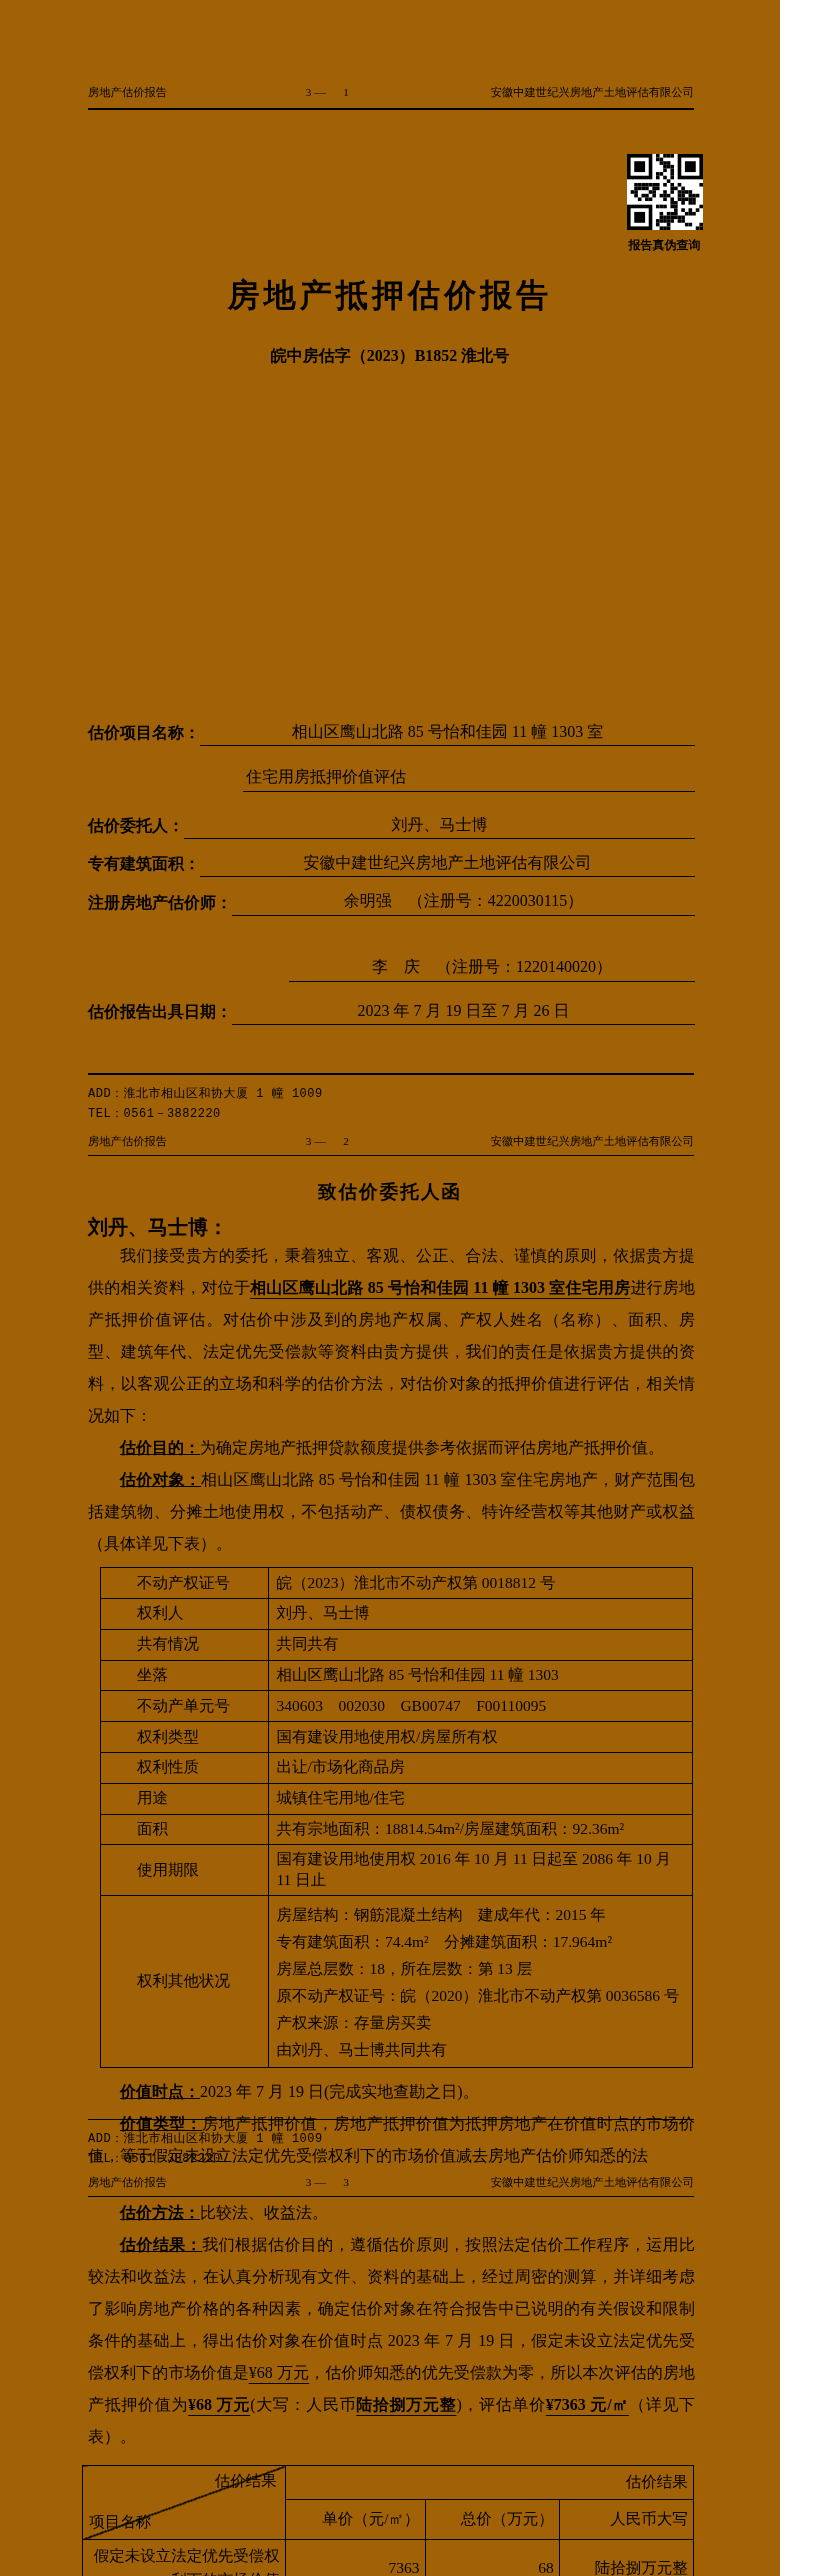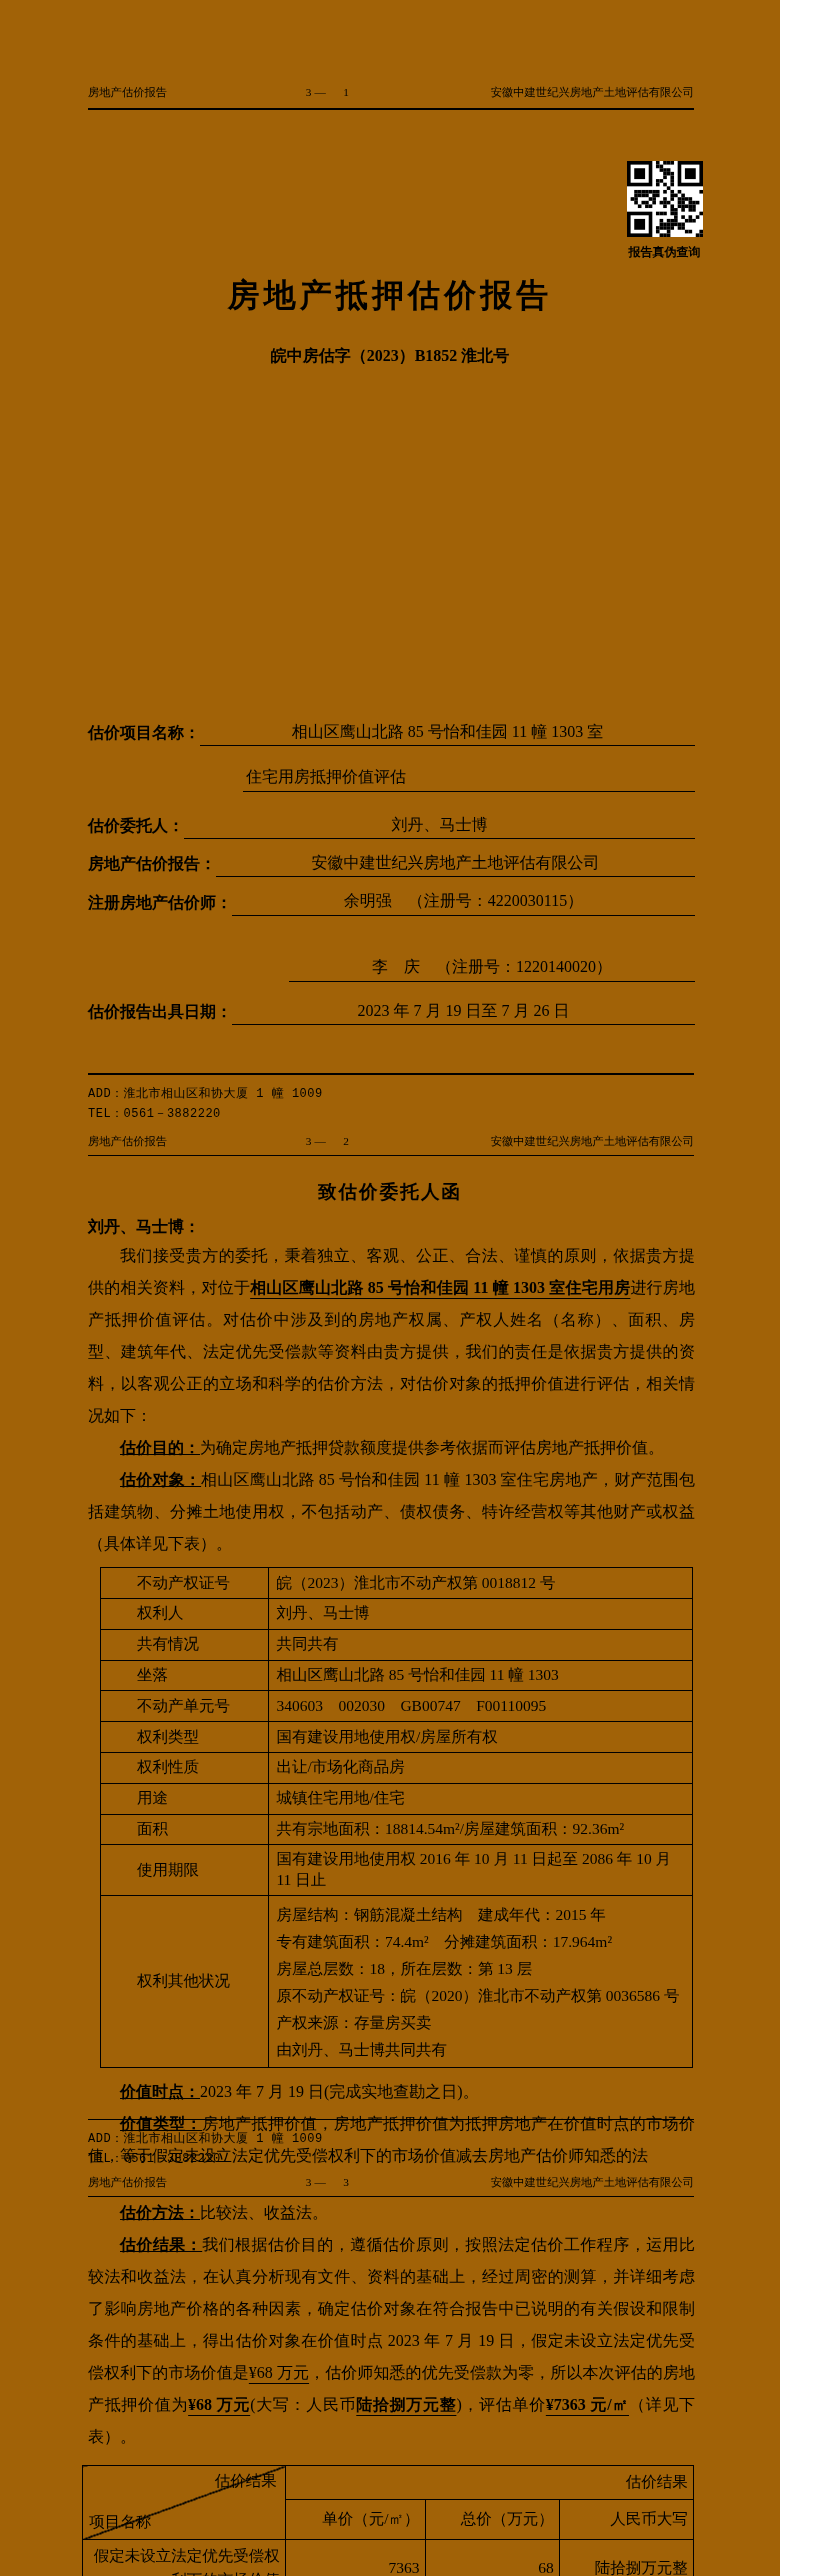--- a/index.html
+++ b/index.html
@@ -32,42 +32,42 @@
     border-top:2.1px solid #000;
     padding-top:9.3px;
     font-size:12px; line-height:20px;
     font-family:"Liberation Mono","DejaVu Sans Mono",monospace;
     letter-spacing:0.5px;
   }
   .page-2 .page-footer, .page-3 .page-footer { border-top-width:1.5px; }
   .f1 { top:1073px; } .f2 { top:993px; }
 
   
-  .qr-block { position:absolute; top:161px; right:77px; width:77px; text-align:center; }
+  .qr-block { position:absolute; top:154px; right:77px; width:77px; text-align:center; }
   .qr-caption { margin-top:3.1px; font-size:12px; font-weight:bold; white-space:nowrap; }
   .cover-title {
     margin-top:164px; text-align:center;
     font-size:32px; font-weight:bold; letter-spacing:4.1px; line-height:42px;
   }
   .report-no { margin-top:28px; text-align:center; font-size:16px; font-weight:bold; line-height:24px; }
   .cover-fields { margin:354px 85px 0 88px; font-size:16px; }
   .frow { display:flex; align-items:flex-end; }
   .flabel { font-weight:bold; white-space:nowrap; padding-bottom:2.1px; }
   .fspacer { flex:0 0 auto; }
   .fval {
     flex:1 1 auto; border-bottom:1px solid #000;
     text-align:center; padding-bottom:3.1px; min-height:19.6px; line-height:20.6px;
   }
   .fval.left { text-align:left; padding-left:3.1px; }
   .mt40{margin-top:20.6px;} .mt44{margin-top:23px;} .mt26{margin-top:13.4px;}
   .mt27{margin-top:14px;} .mt80{margin-top:41px;} .mt37{margin-top:19px;}
 
   
   .letter-heading { margin-top:23px; text-align:center; font-size:18.5px; font-weight:bold; letter-spacing:2.1px; }
-  .salutation { margin:10.3px 85px 0 88px; font-size:16px; font-weight:bold; line-height:26px; }
+  .salutation { margin:10.3px 85px 0 88px; font-size:20px; font-weight:bold; line-height:26px; }
   .para {
     margin:0 85px 0 88px; font-size:16px; line-height:32px;
     text-align:justify;
   }
   .para.indent { text-indent:2em; }
   .b { font-weight:bold;text-decoration:underline; }
   .u { text-decoration:underline; text-decoration-thickness:1px; text-underline-offset:4.6px; }
 
   
   .ptable {
@@ -255,21 +255,21 @@
     </div>
     <div class="frow mt40">
       <span class="fspacer" style="width:155px;"></span>
       <span class="fval left">住宅用房抵押价值评估</span>
     </div>
     <div class="frow mt44">
       <span class="flabel">估价委托人：</span>
       <span class="fval">刘丹、马士博</span>
     </div>
     <div class="frow mt26">
-      <span class="flabel">房地产估价报告：</span>
+      <span class="flabel">专有建筑面积：</span>
       <span class="fval">安徽中建世纪兴房地产土地评估有限公司</span>
     </div>
     <div class="frow mt27">
       <span class="flabel">注册房地产估价师：</span>
       <span class="fval">余明强　（注册号：4220030115）</span>
     </div>
     <div class="frow mt80">
       <span class="fspacer" style="width:201px;"></span>
       <span class="fval">李　庆　（注册号：1220140020）</span>
     </div>

